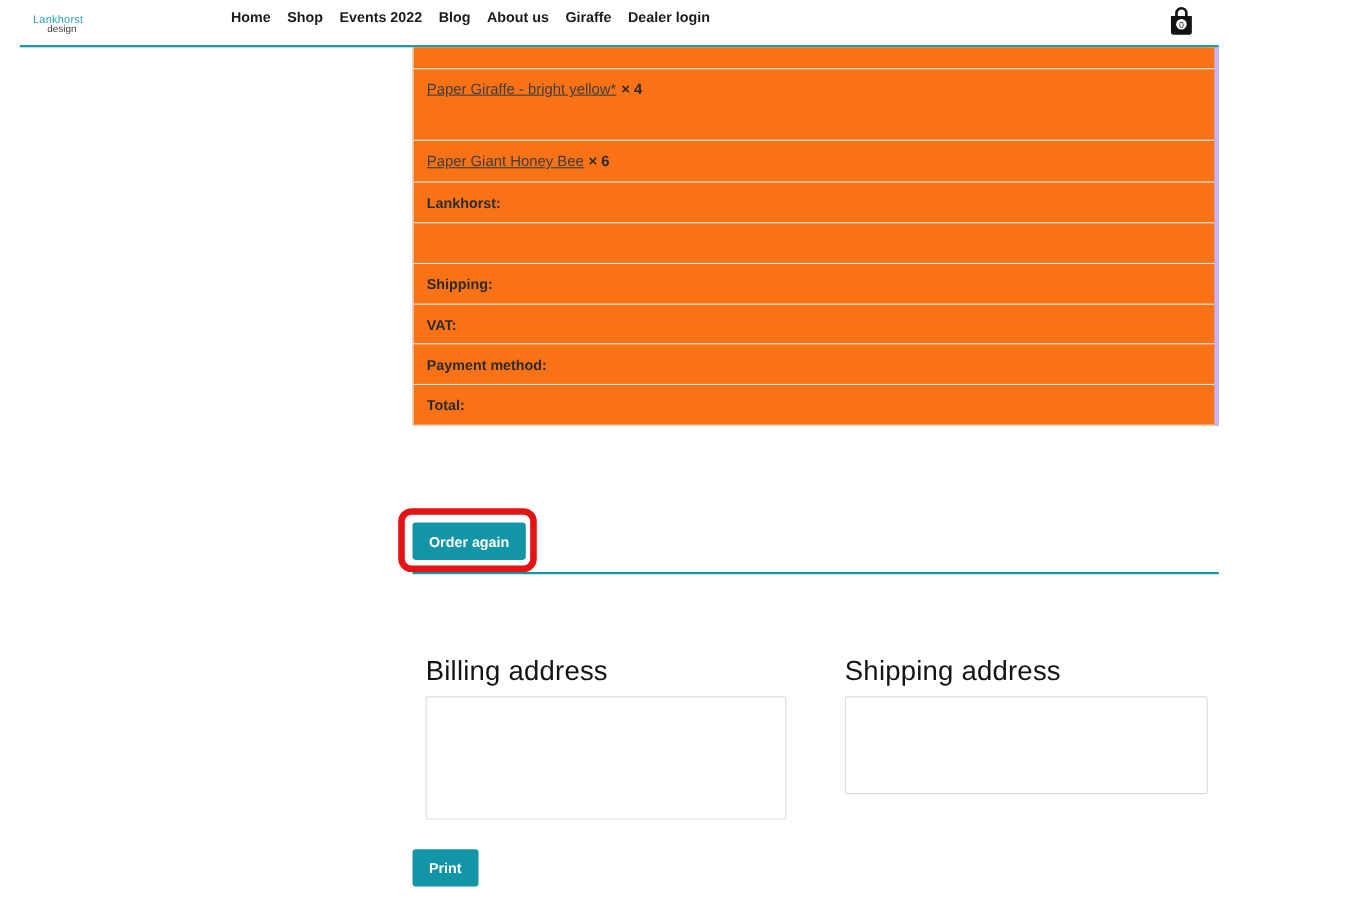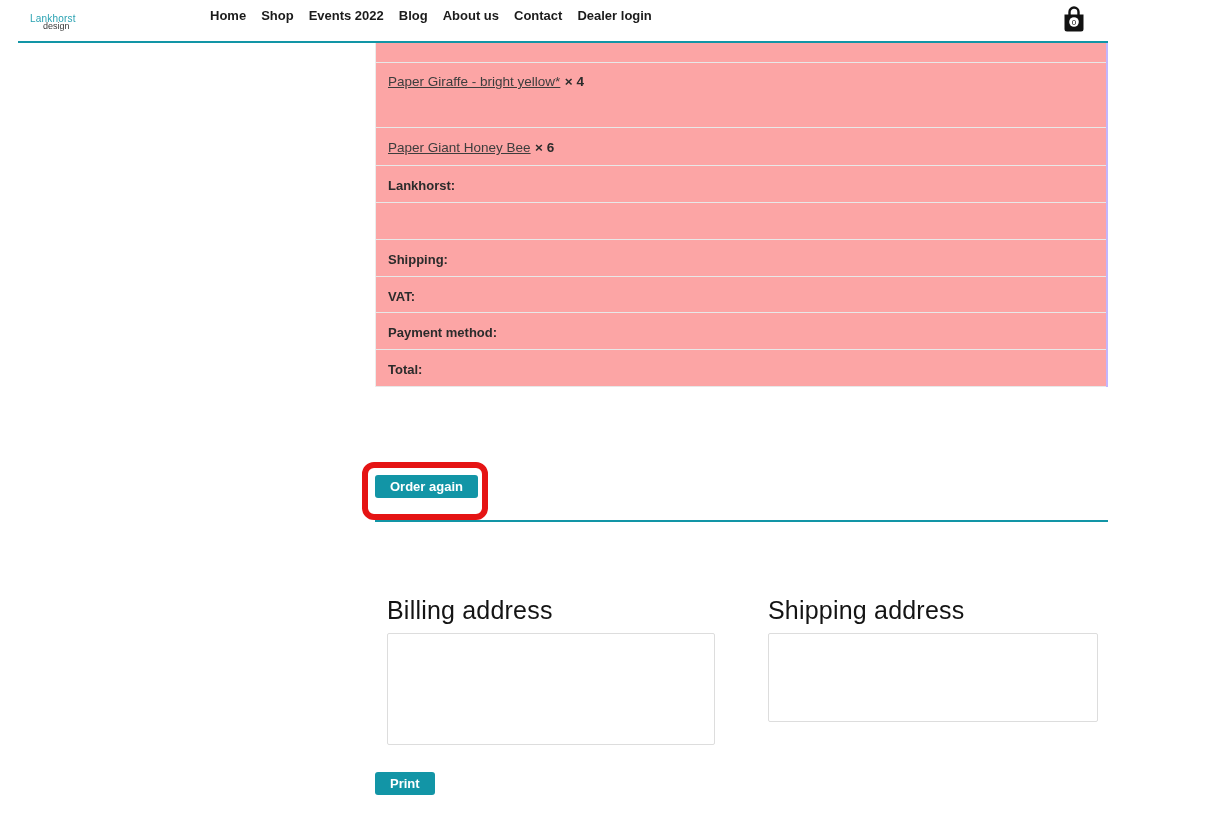--- a/index.html
+++ b/index.html
@@ -19,40 +19,40 @@
   .logo .l1 { font-size: 10px; color: #2aa2b2; letter-spacing: 0.2px; }
   .logo .l2 { font-size: 9px; color: #3a3a3a; margin-left: 13px; margin-top: -1px; display: block; }
   .nav { position: absolute; left: 210px; top: 8px; display: flex; gap: 15px; }
   .nav-item { font-size: 13px; font-weight: 600; color: #1b1b1b; cursor: pointer; white-space: nowrap; }
   .bag { position: absolute; left: 1060px; top: 5px; width: 28px; height: 30px; cursor: pointer; }
   .header-rule { position: absolute; left: 18px; top: 41px; width: 1090px; height: 2px; background: #1295a6; }
 
   
   .order-table {
     position: absolute; left: 375px; top: 43px; width: 733px;
-    border-left: 1px solid #ececec; border-right: 2px solid #c4b5fd;
-    background: #fca5a5;
+    border-left: 1px solid #ececec; border-right: 4px solid #c4b5fd;
+    background: #f97316;
   }
   .trow { border-bottom: 1px solid #e8e8e8; overflow: hidden; }
   .r-partial { height: 20px; }
   .r-item-tall { height: 65px; padding: 9px 12px 0; }
   .r-item-tall2 { height: 68px; padding: 11px 12px 0; }
   .r-item { height: 38px; padding: 10px 12px 0; }
   .r-sum { height: 37px; padding: 10px 12px 0; }
   .r-sum-36 { height: 36px; padding: 10px 12px 0; }
   .item-link { font-size: 13.5px; color: #3d3d3d; text-decoration: underline; cursor: pointer; }
   .item-qty { font-size: 13.5px; font-weight: 700; color: #2b2b2b; text-decoration: none; }
   .item-meta { margin-top: 4px; padding-left: 20px; }
   .meta-label { font-size: 12.5px; font-weight: 700; color: #2b2b2b; }
   .meta-value { font-size: 13px; color: #3a3a3a; }
   .sum-label { font-size: 13px; font-weight: 700; color: #2b2b2b; }
 
   
   .btn {
-    position: absolute; height: 23px; background: #1295a6; color: #fff;
+    position: absolute; height: 34px; background: #1295a6; color: #fff;
     font-family: "Liberation Sans", sans-serif; font-size: 13px; font-weight: 700;
     border: none; border-radius: 3px; padding: 0 15px; cursor: pointer;
   }
   .btn-order-again { left: 375px; top: 475px; }
   .btn-print { left: 375px; top: 772px; }
   .annotation {
     position: absolute; left: 362px; top: 462px; width: 126px; height: 58px;
     border: 6px solid #e51414; border-radius: 12px; pointer-events: none;
   }
 
@@ -90,21 +90,21 @@
     <div class="logo">
       <span class="l1">Lankhorst</span>
       <span class="l2">design</span>
     </div>
     <nav class="nav">
       <span class="nav-item">Home</span>
       <span class="nav-item">Shop</span>
       <span class="nav-item">Events 2022</span>
       <span class="nav-item">Blog</span>
       <span class="nav-item">About us</span>
-      <span class="nav-item">Contact</span>
+      <span class="nav-item">Giraffe</span>
       <span class="nav-item">Dealer login</span>
     </nav>
     <div class="bag">
       <svg width="28" height="30" viewBox="0 0 28 30">
         <path d="M4.5 9.5 h19 v14.5 a2.5 2.5 0 0 1 -2.5 2.5 h-14 a2.5 2.5 0 0 1 -2.5 -2.5 z" fill="#121212"></path>
         <path d="M9.5 10 v-3 a4.5 4.5 0 0 1 9 0 v3" fill="none" stroke="#121212" stroke-width="2.4"></path>
         <circle cx="14" cy="17" r="4.8" fill="#ffffff"></circle>
         <text x="14" y="20" font-size="8" text-anchor="middle" fill="#121212">0</text>
       </svg>
     </div>

